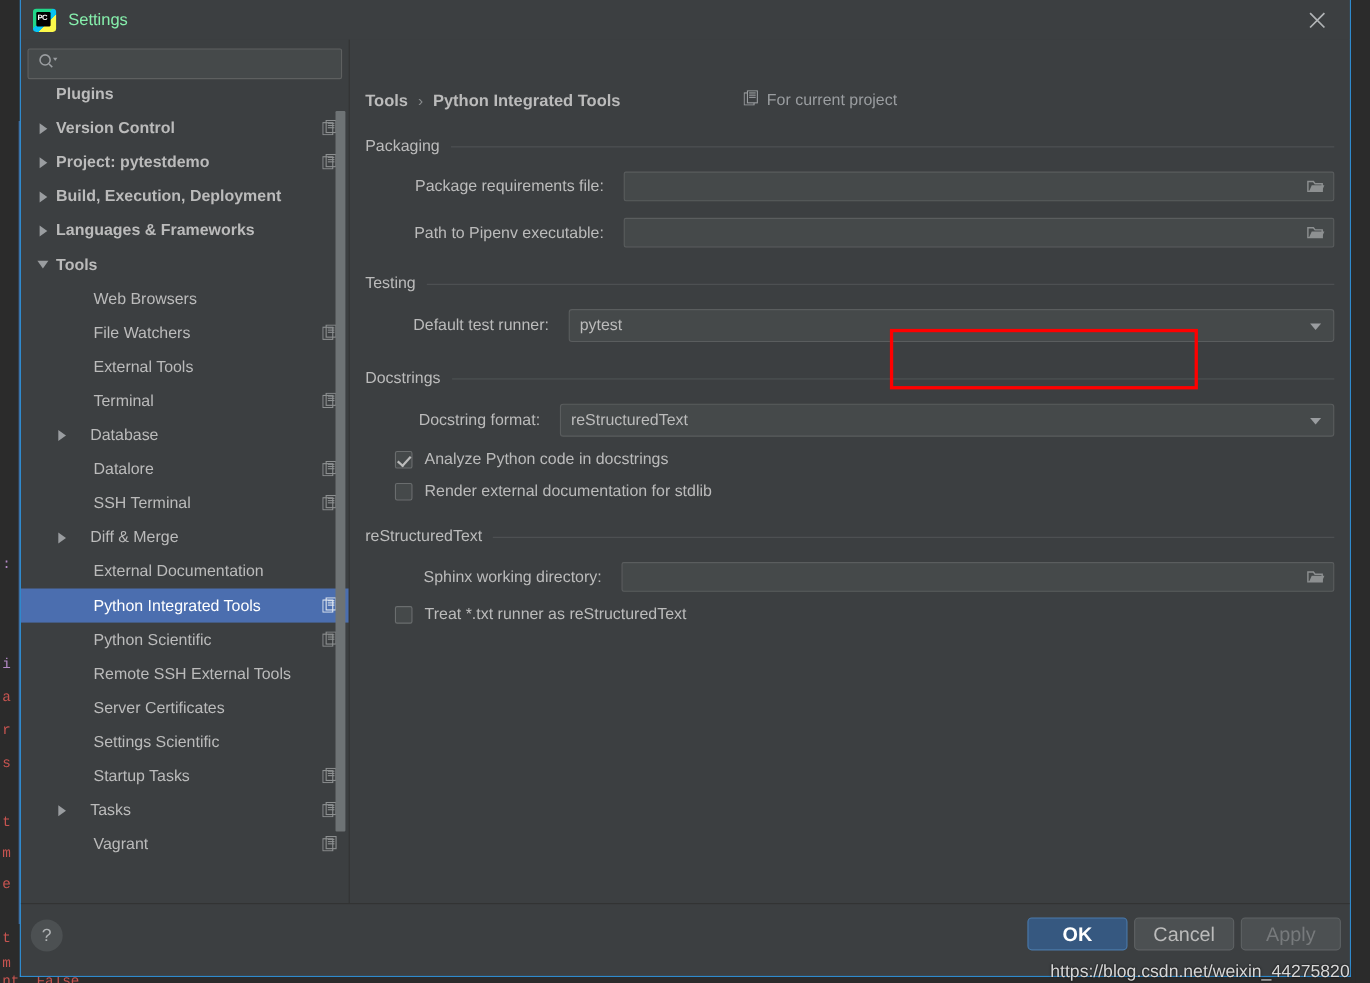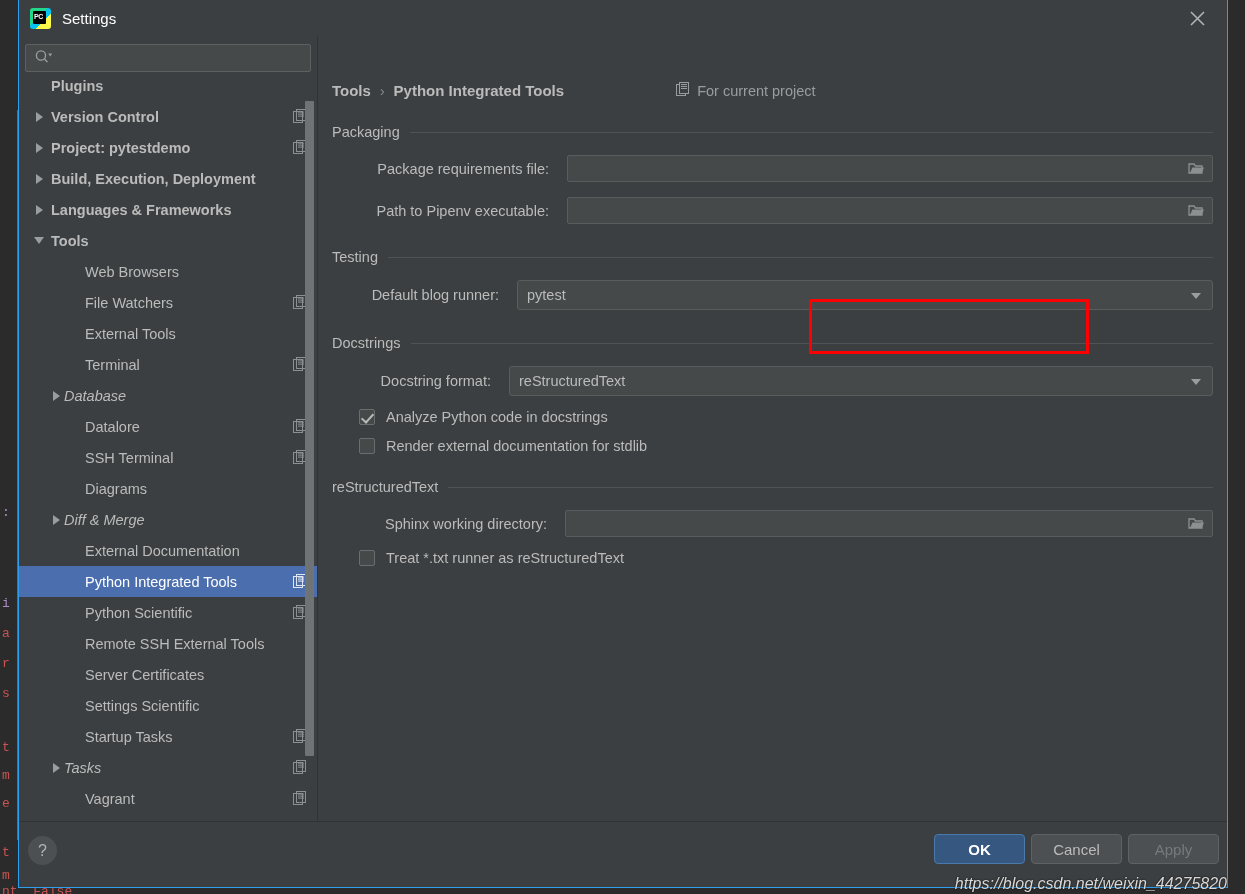--- a/index.html
+++ b/index.html
@@ -63,21 +63,21 @@
     position: absolute; left: 3px; top: 3px; width: 13px; height: 13px;
     background: #000; border-radius: 1px;
   }
   #pycharm-logo .pc {
     position: absolute; left: 4px; top: 3.5px;
     font-size: 7px; color: #fff; font-family: "Liberation Sans", sans-serif;
     letter-spacing: -0.5px; font-weight: bold; line-height: 12px;
   }
   #title-text {
     margin-left: 11px;
-    font-size: 15px; color: #ffffff;
+    font-size: 15px; color: #86efac;
   }
   #close-button {
     position: absolute; right: 12px; top: 0; height: 36px;
     width: 36px; display: flex; align-items: center; justify-content: center;
     cursor: default;
   }
   #close-button svg { display: block; }
 
   
   #dialog-body { flex: 1; display: flex; min-height: 0; }
@@ -131,21 +131,21 @@
     border-bottom: 5px solid transparent;
   }
   .arrow-down {
     width: 0; height: 0;
     border-top: 7px solid #9a9da0;
     border-left: 5px solid transparent;
     border-right: 5px solid transparent;
   }
   .tree-label { margin-left: 4px; white-space: nowrap; }
   .tree-row.child .tree-label { margin-left: 21px; text-align: center; }
-  .tree-row.child.has-arrow .tree-label { margin-left: 0; font-style: italic; }
+  .tree-row.child.has-arrow .tree-label { margin-left: 18px; }
   .tree-row.child .tree-arrow { margin-left: 29px; }
   .badge-icon { position: absolute; right: 10px; top: 8px; }
 
   #tree-scrollbar {
     position: absolute; right: 3px; top: 23px;
     width: 9px; height: 655px;
     background: #6e7375; border-radius: 1px;
   }
 
   
@@ -243,34 +243,33 @@
     font-size: 16px; cursor: default;
   }
   #footer-buttons {
     position: absolute; right: 8px; top: 12px;
     display: flex; gap: 6px;
   }
   .dlg-button {
     min-width: 91px; height: 30px;
     border-radius: 4px;
     display: flex; align-items: center; justify-content: center;
-    font-size: 15px; cursor: default;
+    font-size: 18px; cursor: default;
     border: 1px solid #5e6264; background: #4c5052; color: #bbbbbb;
   }
   .dlg-button.primary {
     background: #365880; border: 1px solid #4a7aab; color: #ffffff; font-weight: bold;
   }
   .dlg-button.disabled { color: #777a7c; }
 
   #watermark {
     position: absolute; right: 0px; bottom: -6px;
     color: #d8d8d8; font-size: 16px; z-index: 60;
     font-family: "Liberation Sans", sans-serif;
     text-shadow: 0 0 2px #000;
-    font-style: italic;
   }
 </style>
 </head>
 <body>
 
 <div id="ide-bg">
   <div id="bg-left-caret"></div>
   <div id="bg-right-strip">
     
   </div>
@@ -421,24 +420,20 @@
               <span class="tree-arrow none"></span>
               <span class="tree-label">SSH Terminal</span>
               <span class="badge-icon"><svg width="14" height="14" viewBox="0 0 14 14">
                   <rect x="0.5" y="2.5" width="9" height="11" stroke="#8d9091" stroke-width="1" fill="none"></rect>
                   <rect x="3.5" y="0.5" width="9" height="11" stroke="#8d9091" stroke-width="1" fill="none"></rect>
                   <rect x="5" y="2.6" width="6" height="1" fill="#8d9091"></rect>
                   <rect x="5" y="4.6" width="6" height="1" fill="#8d9091"></rect>
                   <rect x="5" y="6.6" width="6" height="1" fill="#8d9091"></rect>
                 </svg></span>
             </div>
-            <div class="tree-row child">
-              <span class="tree-arrow none"></span>
-              <span class="tree-label">Diagrams</span>
-            </div>
             <div class="tree-row child has-arrow">
               <span class="tree-arrow">
                 <span class="arrow-right"></span>
               </span>
               <span class="tree-label">Diff &amp; Merge</span>
             </div>
             <div class="tree-row child">
               <span class="tree-arrow none"></span>
               <span class="tree-label">External Documentation</span>
             </div>
@@ -568,21 +563,21 @@
           </div>
         </div>
       </div>
 
       <div class="section">
         <div class="section-header">
           <span>Testing</span>
           <span class="rule"></span>
         </div>
         <div class="field-row">
-          <span class="field-label" style="width:142px">Default blog runner:</span>
+          <span class="field-label" style="width:142px">Default test runner:</span>
           <div class="combo" style="width:707px; margin-left:18px">
             <span>pytest</span>
             <span class="combo-arrow"></span>
           </div>
         </div>
       </div>
 
       <div class="section">
         <div class="section-header">
           <span>Docstrings</span>

